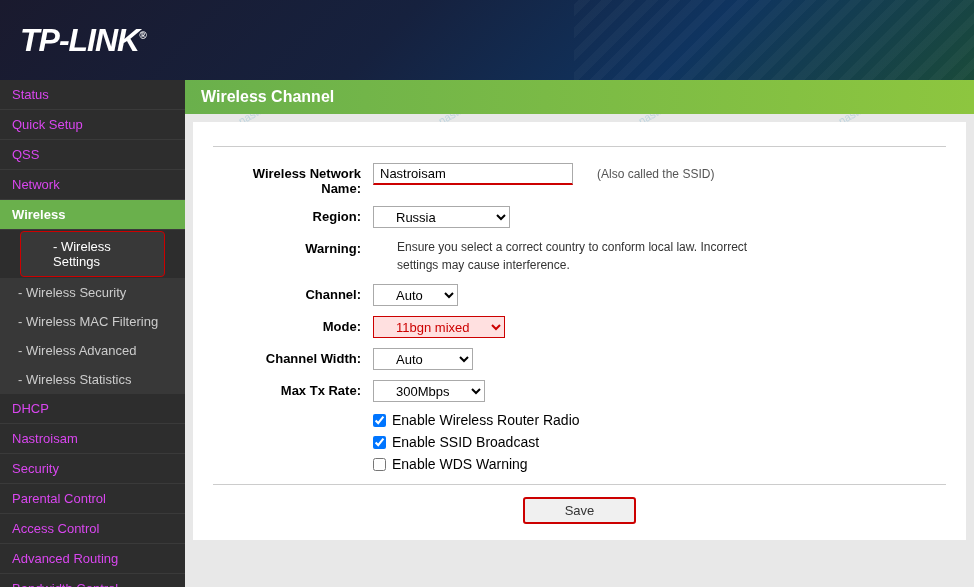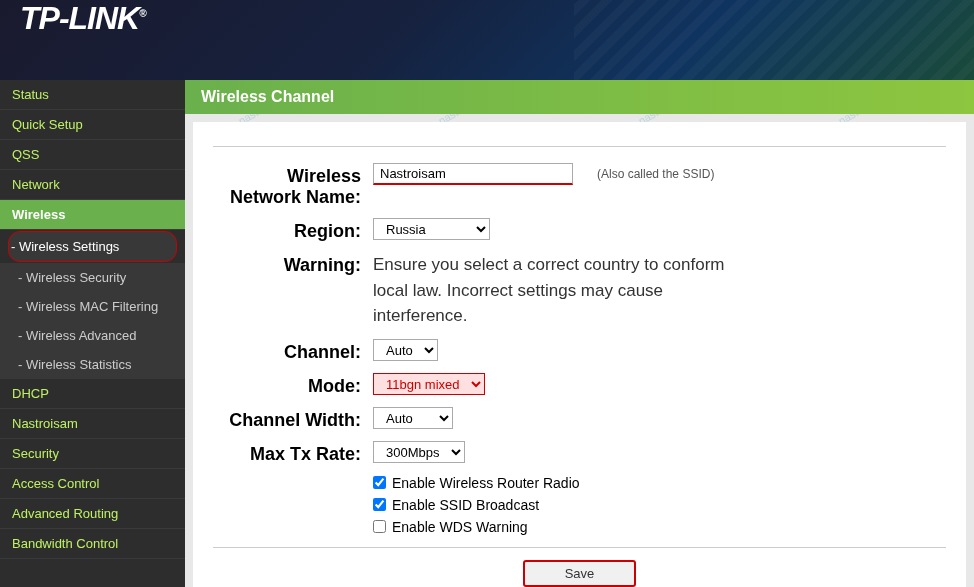--- a/index.html
+++ b/index.html
@@ -3,20 +3,21 @@
   <meta charset="utf-8">
   <style>
     * { margin: 0; padding: 0; box-sizing: border-box; }
     body { font-family: Arial, sans-serif; font-size: 13px; width: 974px; height: 587px; overflow: hidden; background: #fff; }
 
     
     #header {
       background: linear-gradient(135deg, #1a1a2e 0%, #16213e 40%, #0f3460 70%, #1a4a3a 100%);
       height: 80px;
       display: flex;
+      align-items: center;
       padding: 0 20px;
       position: relative;
       overflow: hidden;
     }
     #header::after {
       content: '';
       position: absolute;
       right: 0; top: 0;
       width: 400px; height: 80px;
       background: repeating-linear-gradient(
@@ -40,34 +41,34 @@
 
     
     #sidebar {
       width: 185px;
       background: #2d2d2d;
       flex-shrink: 0;
       overflow-y: auto;
     }
     .sidebar-item {
       padding: 7px 12px;
-      color: #bef264;
+      color: #d946ef;
       cursor: pointer;
       border-bottom: 1px solid #3a3a3a;
       font-size: 13px;
     }
     .sidebar-item.active { background: #6ab04c; color: #fff; font-weight: bold; }
     .sidebar-item.sub { padding-left: 18px; background: #383838; color: #ccc; border: none; }
     .sidebar-item.sub.active-sub {
       color: #fff;
       background: #383838;
       border: 1px solid #cc0000;
-      border-radius: 12px;
-      margin: 1px 8px;
-      padding-left: 2px;
+      border-radius: 4px;
+      margin: 1px 20px;
+      padding-left: 32px;
     }
 
     
     #main {
       flex: 1;
       background: #e8e8e8;
       position: relative;
       overflow: hidden;
     }
 
@@ -120,21 +121,21 @@
     .form-row {
       display: flex;
       align-items: flex-start;
       margin-bottom: 10px;
     }
     .form-label {
       width: 160px;
       text-align: right;
       padding-right: 12px;
       font-weight: bold;
-      font-size: 18px;
+      font-size: 13px;
       padding-top: 3px;
       flex-shrink: 0;
     }
     .form-control-area {
       display: flex;
       align-items: center;
       gap: 24px;
     }
     .form-input {
       border: 1px solid #aaa;
@@ -145,35 +146,36 @@
     }
     .form-input.highlighted {
       border-bottom: 2px solid #cc0000;
     }
     .ssid-note {
       font-size: 12px;
       color: #555;
     }
     .form-select {
       border: 1px solid #aaa;
-      padding: 2px 8px;
+      padding: 2px 18px;
       font-size: 13px;
       height: 22px;
       background: #fff;
     }
     .form-select.highlighted {
       border: 1px solid #cc0000;
       background: #ffe0e0;
       color: #cc0000;
     }
     .warning-text {
-      font-size: 17px;
+      font-size: 12px;
       color: #333;
       max-width: 360px;
       line-height: 1.5;
+      margin-left: 24px;
     }
 
     .checkbox-row {
       display: flex;
       align-items: center;
       gap: 6px;
       margin-bottom: 6px;
       margin-left: 160px;
     }
     .checkbox-row input[type=checkbox] { width: 13px; height: 13px; }
@@ -218,20 +220,21 @@
       <div class="sidebar-item"><span>Network</span></div>
       <div class="sidebar-item active"><span>Wireless</span></div>
       <div class="sidebar-item sub active-sub"><span>- Wireless Settings</span></div>
       <div class="sidebar-item sub"><span>- Wireless Security</span></div>
       <div class="sidebar-item sub"><span>- Wireless MAC Filtering</span></div>
       <div class="sidebar-item sub"><span>- Wireless Advanced</span></div>
       <div class="sidebar-item sub"><span>- Wireless Statistics</span></div>
       <div class="sidebar-item"><span>DHCP</span></div>
       <div class="sidebar-item"><span>Nastroisam</span></div>
       <div class="sidebar-item"><span>Security</span></div>
+      <div class="sidebar-item"><span>Parental Control</span></div>
       <div class="sidebar-item"><span>Access Control</span></div>
       <div class="sidebar-item"><span>Advanced Routing</span></div>
       <div class="sidebar-item"><span>Bandwidth Control</span></div>
     </div>
 
   <div id="main">
 
     <div class="watermark" id="watermark-container">
         <div class="watermark-text" style="top: 20px; left: 50px;">nastroiiam.ru</div>
         <div class="watermark-text" style="top: 20px; left: 250px;">nastroiiam.ru</div>

